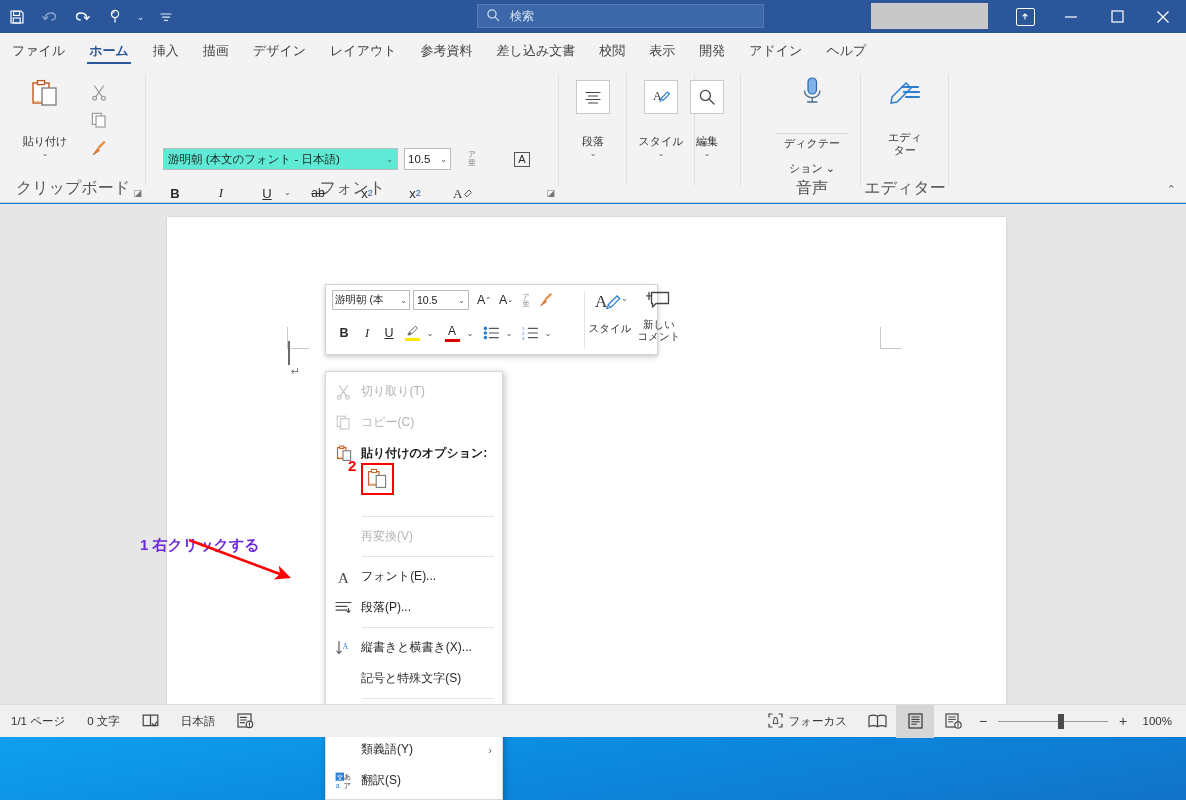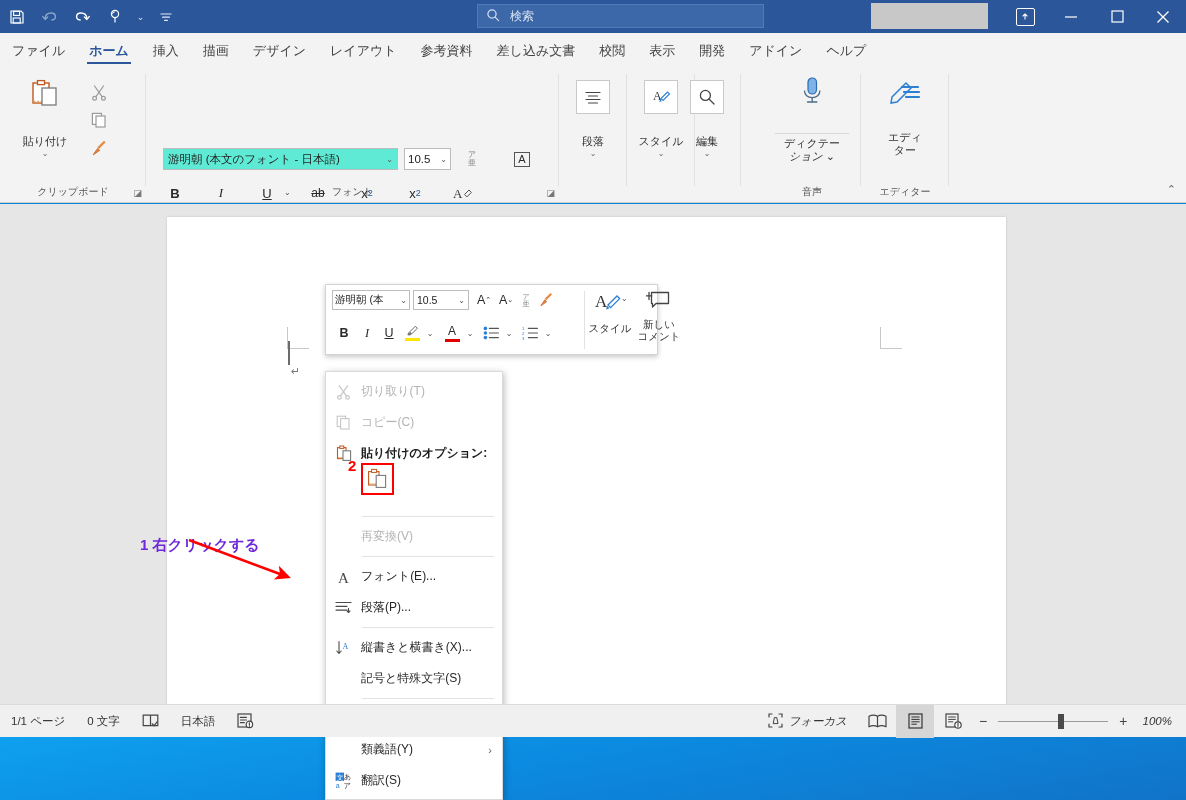--- a/index.html
+++ b/index.html
@@ -73,21 +73,21 @@
     display: flex; align-items: center; justify-content: center; color: #2b579a; }
 
   
   .ribbon {
     position: absolute; left: 0; top: 68px; width: 1186px; height: 135px;
     background: #f3f3f3; border-bottom: 1px solid #d0d0d0;
   }
   .rgroup { position: absolute; top: 0; height: 135px; }
   .rgroup-name {
     position: absolute; bottom: 4px; left: 0; width: 100%;
-    text-align: center; font-size: 10px; color: #555;
+    text-align: center; font-size: 16px; color: #555;
   }
   .rgroup-sep { position: absolute; top: 6px; width: 1px; height: 112px; background: #e1e1e1; }
   .dlg-launch { position: absolute; bottom: 5px; right: 4px; font-size: 9px; color: #777; }
   .big-btn {
     display: flex; flex-direction: column; align-items: center; justify-content: flex-start;
     font-size: 11px; color: #333; cursor: default;
   }
   .big-btn .cap { margin-top: 21px; text-align: center; line-height: 1.15; }
   .bb-caret { font-size: 8px; color: #666; margin-top: 1px; }
   .icon-box { width: 34px; height: 34px; border: 1px solid #c9c9c9; background: #fff;
@@ -185,21 +185,21 @@
     display: flex; align-items: center; justify-content: center;
   }
 
   
   .statusbar {
     position: absolute; left: 0; top: 704px; width: 1186px; height: 33px;
     background: #f0f0f0; border-top: 1px solid #dcdcdc; display: flex; align-items: center;
     font-size: 11.5px; color: #333;
   }
   .sb-item { height: 33px; display: flex; align-items: center; padding: 0 11px; }
-  .sb-right { margin-left: auto; display: flex; align-items: center; height: 33px; font-style: italic; }
+  .sb-right { margin-left: auto; display: flex; align-items: center; height: 33px; }
   .sb-view { width: 38px; height: 33px; display: flex; align-items: center; justify-content: center; }
   .sb-view.on { background: #d6d6d6; }
   .zoom-track { position: relative; width: 118px; height: 33px; display: flex; align-items: center; }
   .zoom-line { position: absolute; left: 4px; right: 4px; top: 16px; height: 1px; background: #9a9a9a; }
   .zoom-thumb { position: absolute; left: 64px; top: 9px; width: 6px; height: 15px; background: #4a4a4a; }
   .zoom-pct { width: 52px; text-align: right; padding-right: 14px; }
   .pm { width: 22px; text-align: center; color: #444; font-size: 14px; }
 </style>
 </head>
 <body>
@@ -451,21 +451,21 @@
     <div class="rgroup" style="left:763px;width:98px;">
       <div class="big-btn" style="position:absolute;left:12px;top:8px;width:74px;">
         <span>
           <svg width="30" height="34" viewBox="0 0 30 34">
             <rect x="11" y="2" width="8.5" height="16" rx="4.2" fill="#7fb3e8" stroke="#2b6cb0" stroke-width="1.2"></rect>
             <path d="M7.5 14.5c0 4.3 3.2 7.2 7.7 7.2s7.7-2.9 7.7-7.2" fill="none" stroke="#4a6b8a" stroke-width="1.3"></path>
             <path d="M15.2 21.7V26M10.5 26h9.4" stroke="#4a6b8a" stroke-width="1.3" stroke-linecap="round"></path>
           </svg>
         </span>
         <span class="cap" style="border-top:1px solid #d8d8d8;padding-top:3px;width:100%;">ディクテー</span>
-        <span class="cap" style="margin-top:0;font-style:italic;">ション ⌄</span>
+        <span class="cap" style="margin-top:12px;">ション ⌄</span>
       </div>
       <div class="rgroup-name">音声</div>
       <div class="rgroup-sep" style="right:0;"></div>
     </div>
 
     <div class="rgroup" style="left:861px;width:88px;">
       <div class="big-btn" style="position:absolute;left:18px;top:10px;width:52px;">
         <span>
           <svg width="34" height="30" viewBox="0 0 34 30">
             <path d="M4 19 18 5l5 5L9 24l-6 1z" fill="none" stroke="#2b7fd4" stroke-width="1.5"></path>

